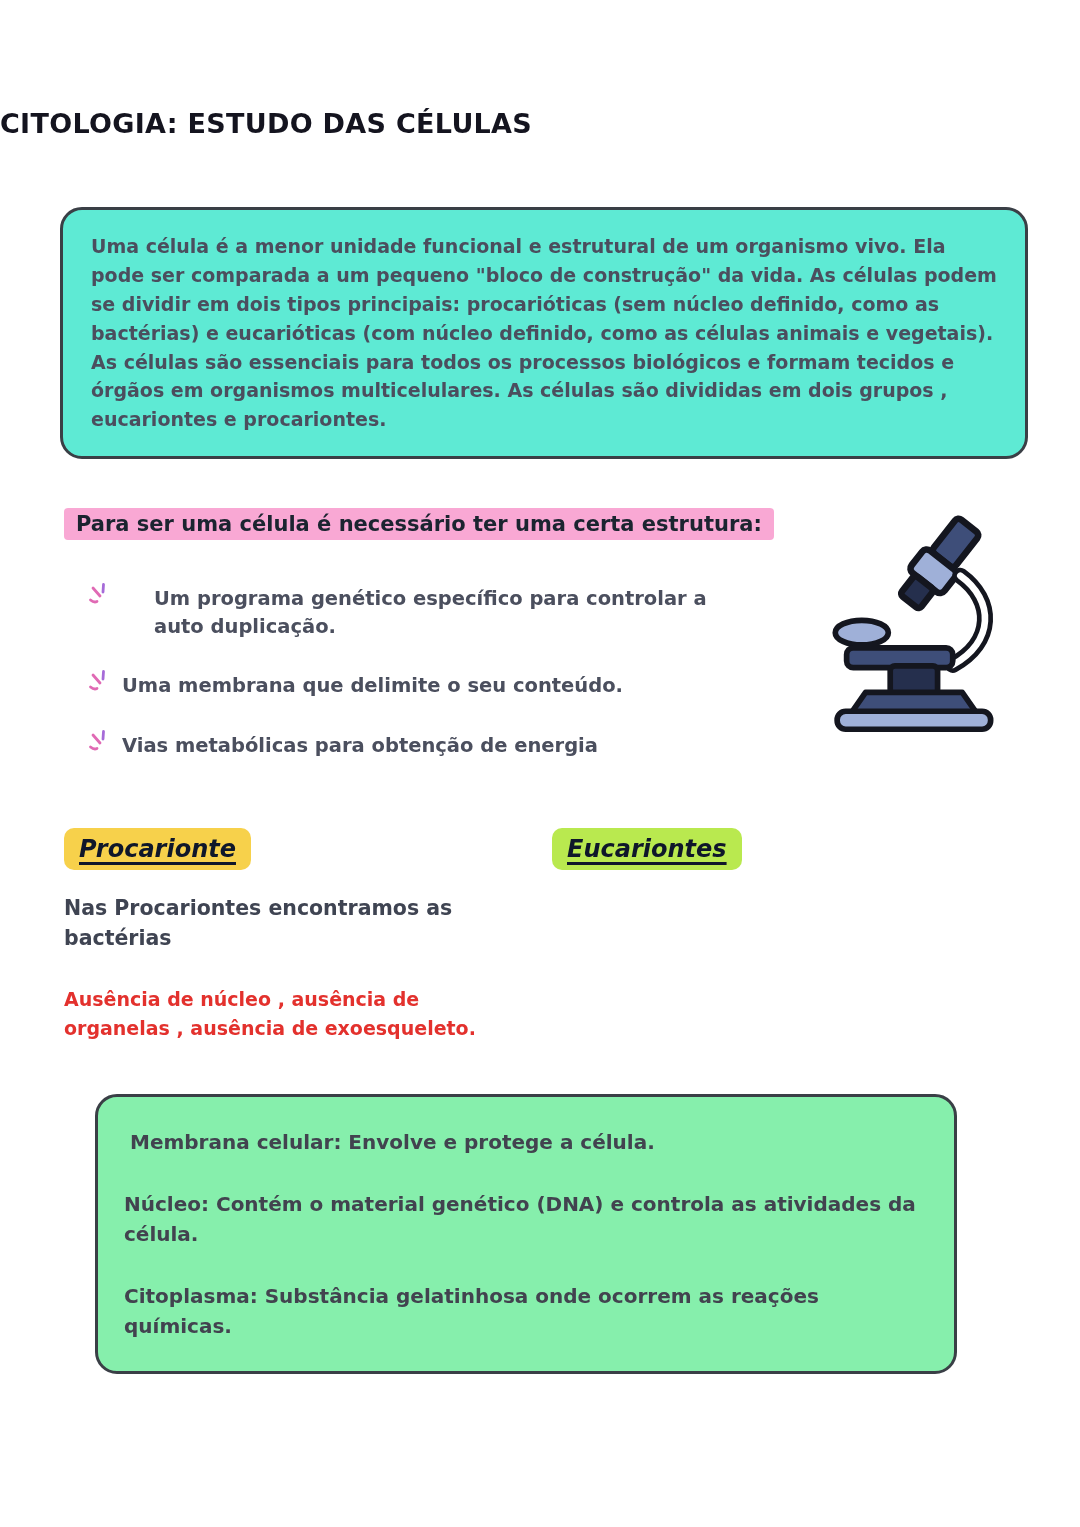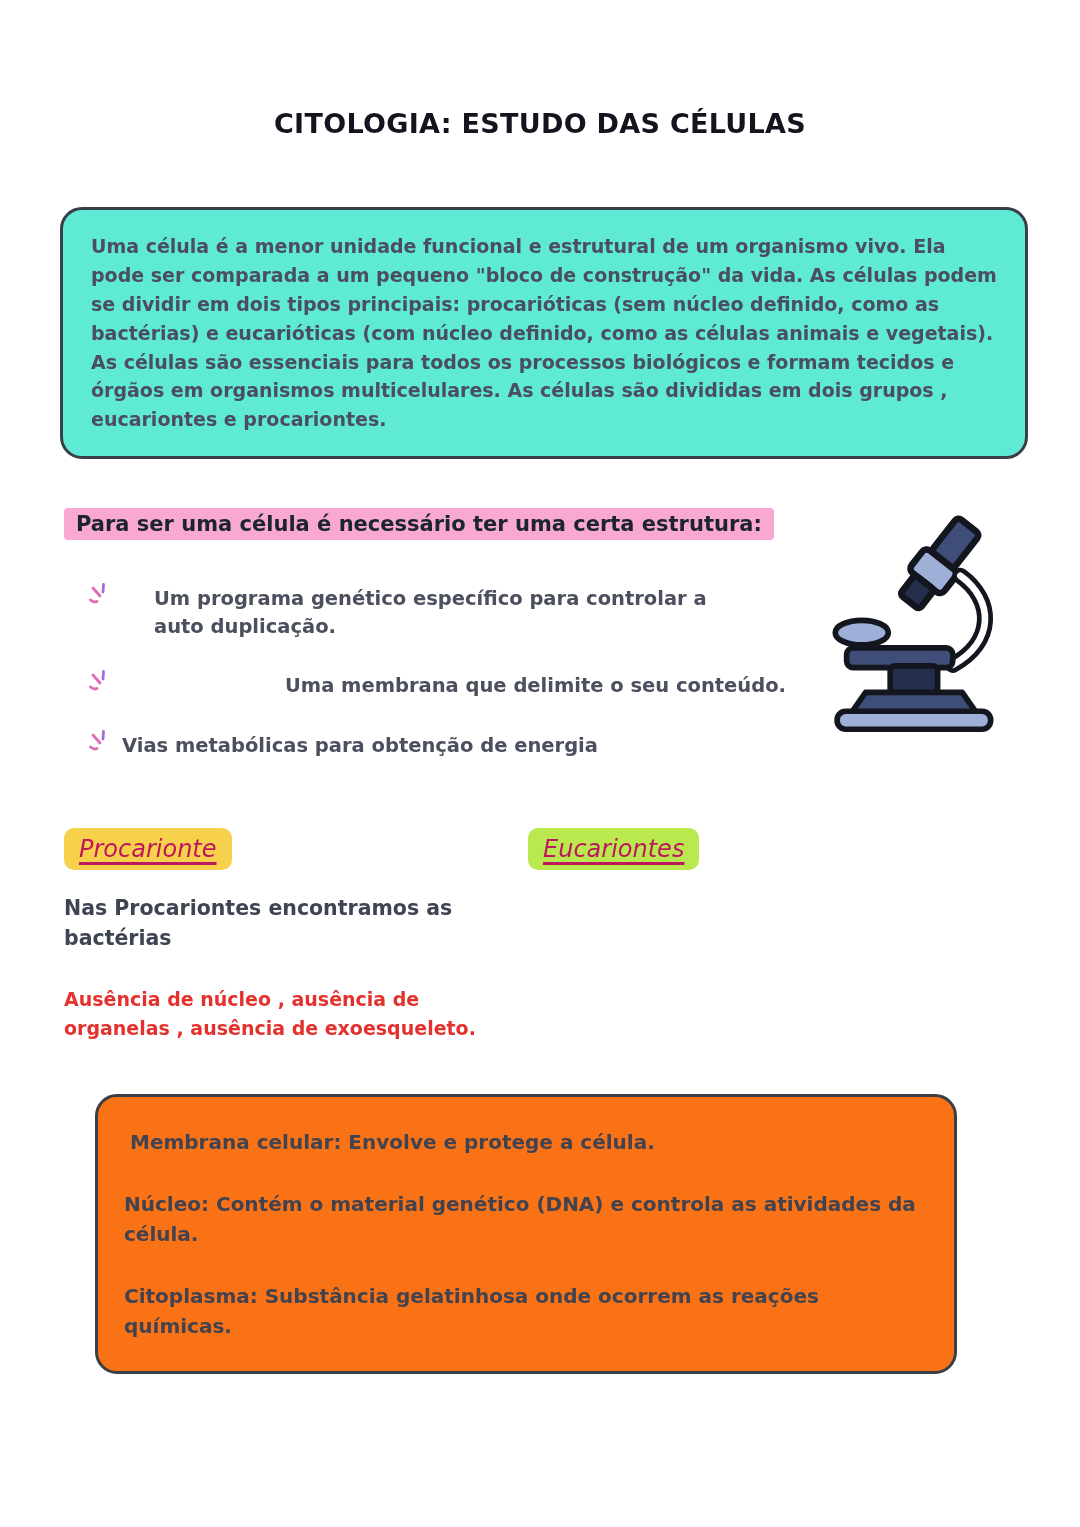--- a/index.html
+++ b/index.html
@@ -5,21 +5,20 @@
   html, body { margin: 0; padding: 0; }
   body {
     width: 1080px; height: 1527px;
     background: #ffffff;
     font-family: "DejaVu Sans", "Liberation Sans", sans-serif;
     position: relative;
     overflow: hidden;
   }
   .page-title {
     position: absolute; top: 108px; left: 0; width: 100%;
-    text-align: center;
     font-size: 27px; font-weight: bold; color: #14141f;
     letter-spacing: 0.3px;
     margin: 0;
   }
   .intro-box {
     position: absolute; left: 60px; top: 207px; width: 968px;
     box-sizing: border-box;
     background: #5eead4;
     border: 3px solid #3a3f46;
     border-radius: 22px;
@@ -43,36 +42,36 @@
     position: absolute;
     display: flex; gap: 10px; align-items: flex-start;
   }
   .bullet .sparkle { flex: 0 0 26px; margin-top: -4px; }
   .bullet-text {
     font-size: 19.5px; font-weight: bold; color: #4b4f5e;
     line-height: 1.45;
   }
   .bullet-1 { left: 86px; top: 585px; width: 650px; }
   .bullet-1 .bullet-text { max-width: 600px; margin-left: 32px; }
-  .bullet-2 { left: 86px; top: 672px; width: 700px; justify-content: space-between; }
+  .bullet-2 { left: 86px; top: 672px; width: 700px; }
   .bullet-3 { left: 86px; top: 732px; width: 700px; }
   .microscope {
     position: absolute; left: 822px; top: 512px;
     width: 180px; height: 230px;
   }
   .col { position: absolute; top: 828px; }
   .col-left  { left: 64px;  width: 440px; }
-  .col-right { left: 528px; width: 450px; }
+  .col-right { left: 552px; width: 450px; }
   .hl {
     display: inline-block;
-    font-size: 24px; font-weight: normal; font-style: italic;
+    font-size: 24px; font-weight: bold; font-style: italic;
     text-decoration: underline;
     text-decoration-thickness: 2.5px;
     text-underline-offset: 5px;
-    color: #be185d;
+    color: #0f172a;
     padding: 7px 15px;
     border-radius: 10px;
   }
   .hl-yellow { background: #f7d14b; }
   .hl-green  { background: #b9e94f; }
   .desc {
     margin: 24px 0 0;
     font-size: 20.5px; font-weight: bold; color: #3f4452;
     line-height: 1.45;
     max-width: 420px;
@@ -80,21 +79,21 @@
   .details {
     margin: 32px 0 0;
     font-size: 19px; font-weight: bold; color: #e3312d;
     line-height: 1.5;
     max-width: 420px;
   }
   .col-right .details { padding-left: 8px; }
   .summary-box {
     position: absolute; left: 95px; top: 1094px; width: 862px;
     box-sizing: border-box;
-    background: #f97316;
+    background: #86efac;
     border: 3px solid #3a3f46;
     border-radius: 22px;
     padding: 30px 26px;
   }
   .summary-box p {
     margin: 0 0 32px;
     font-size: 20px; font-weight: bold; color: #42434f;
     line-height: 1.5;
   }
   .summary-box p:last-child { margin-bottom: 0; }

